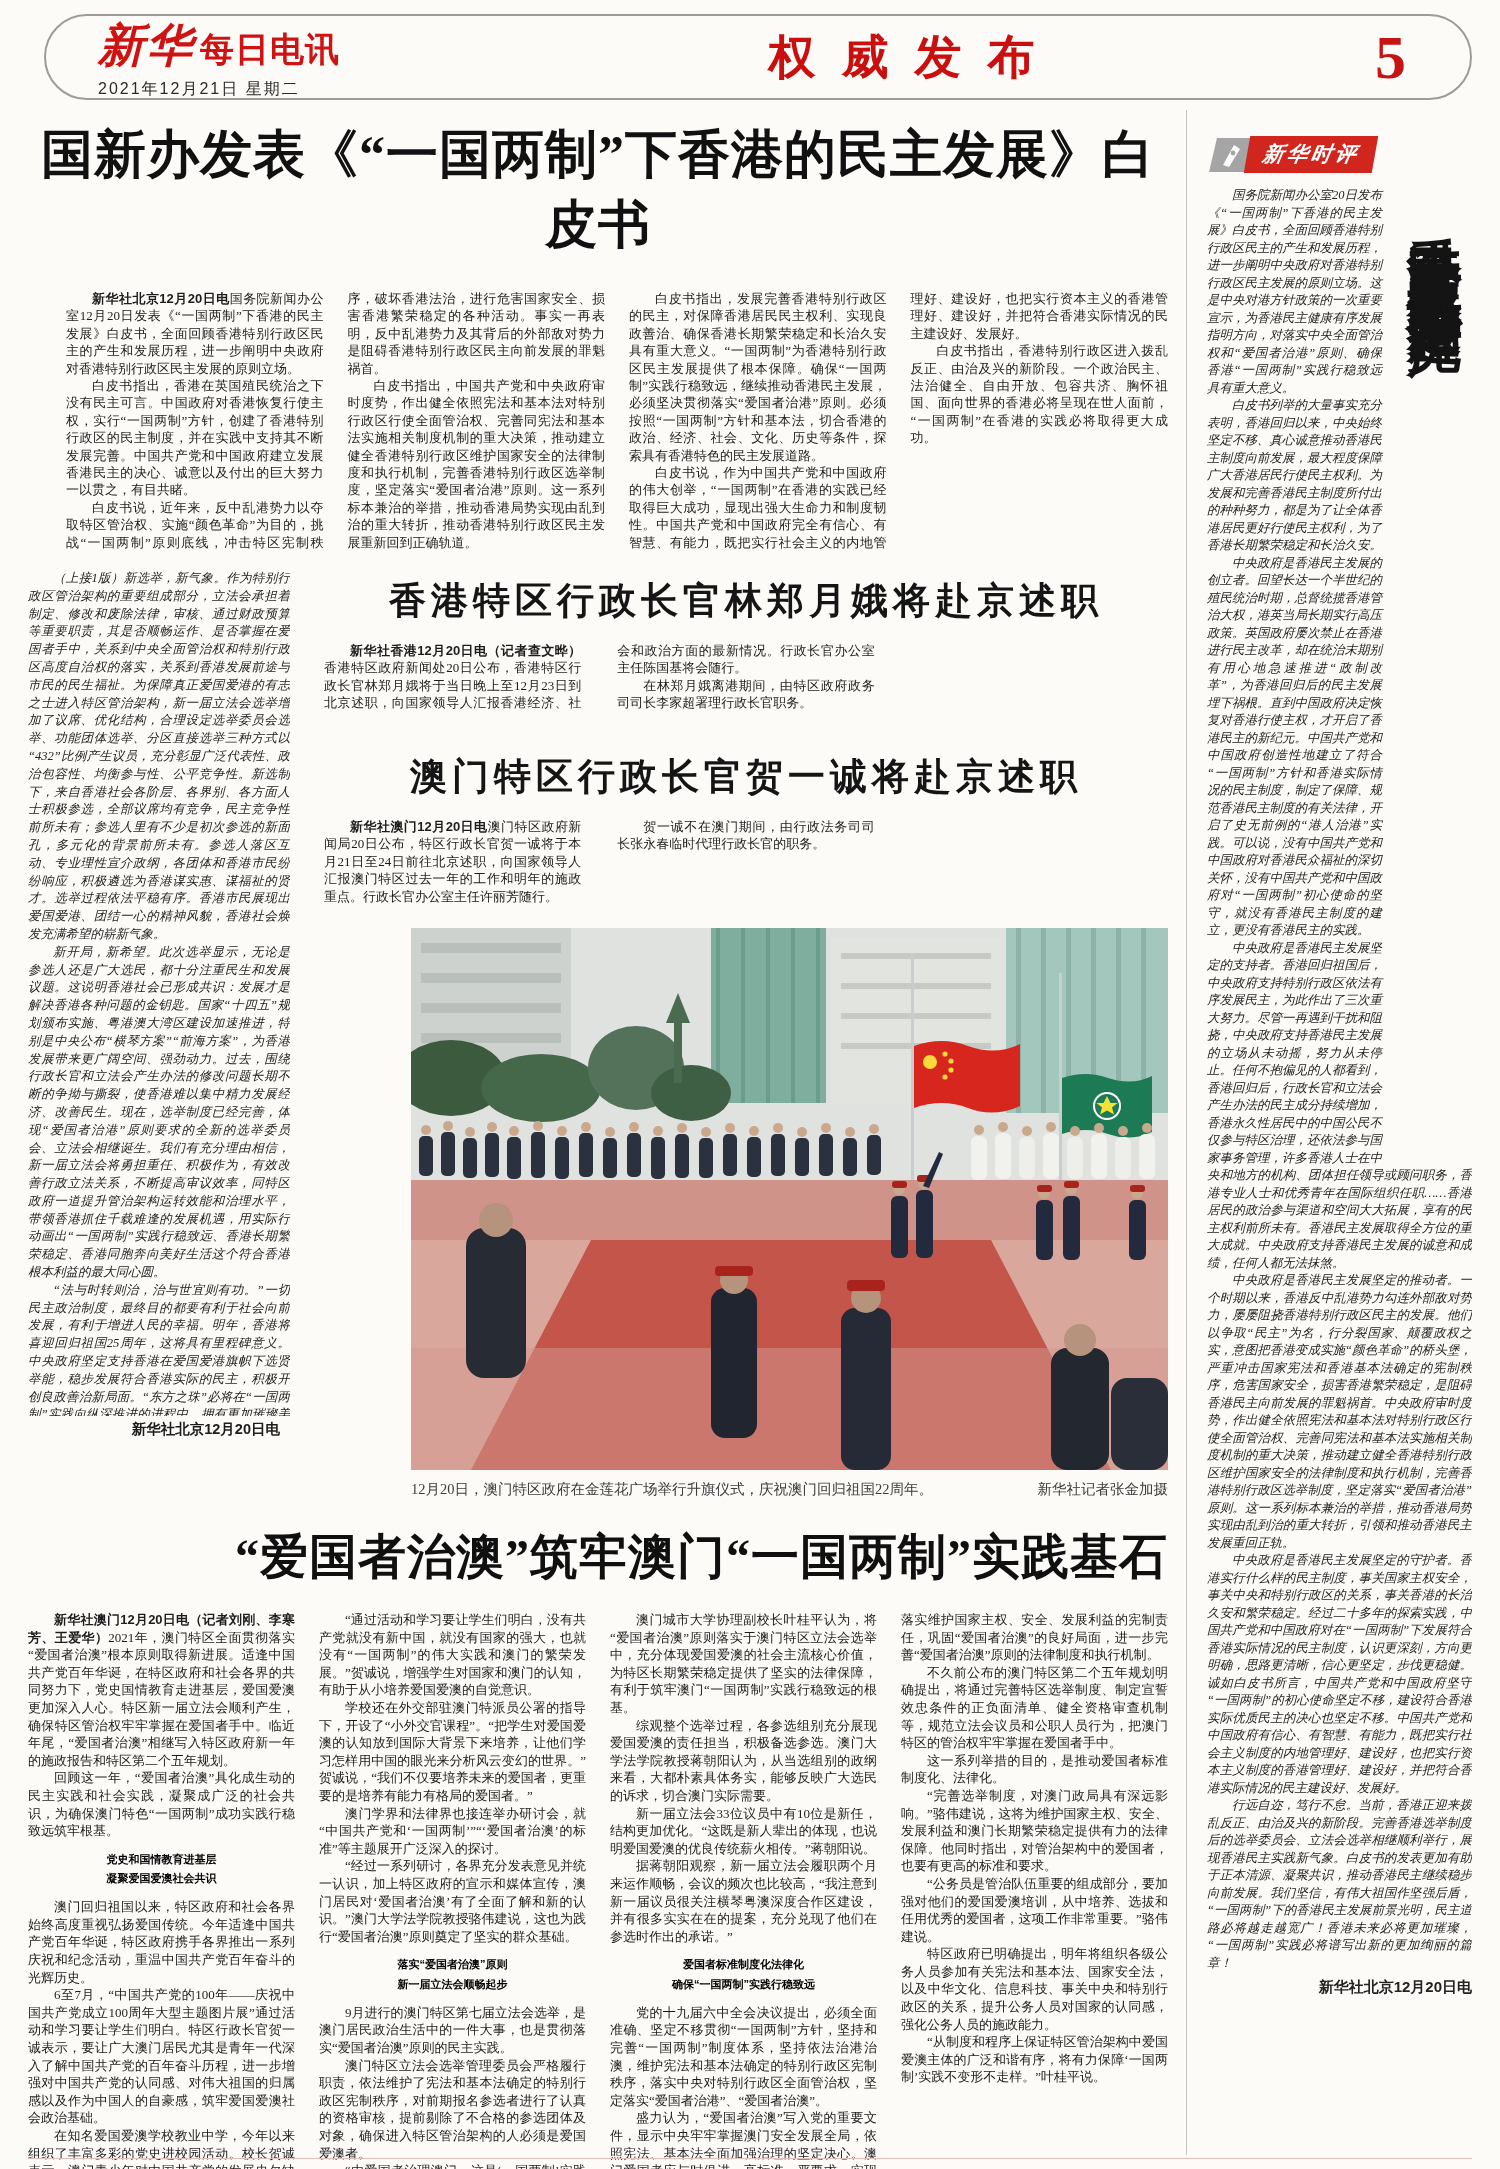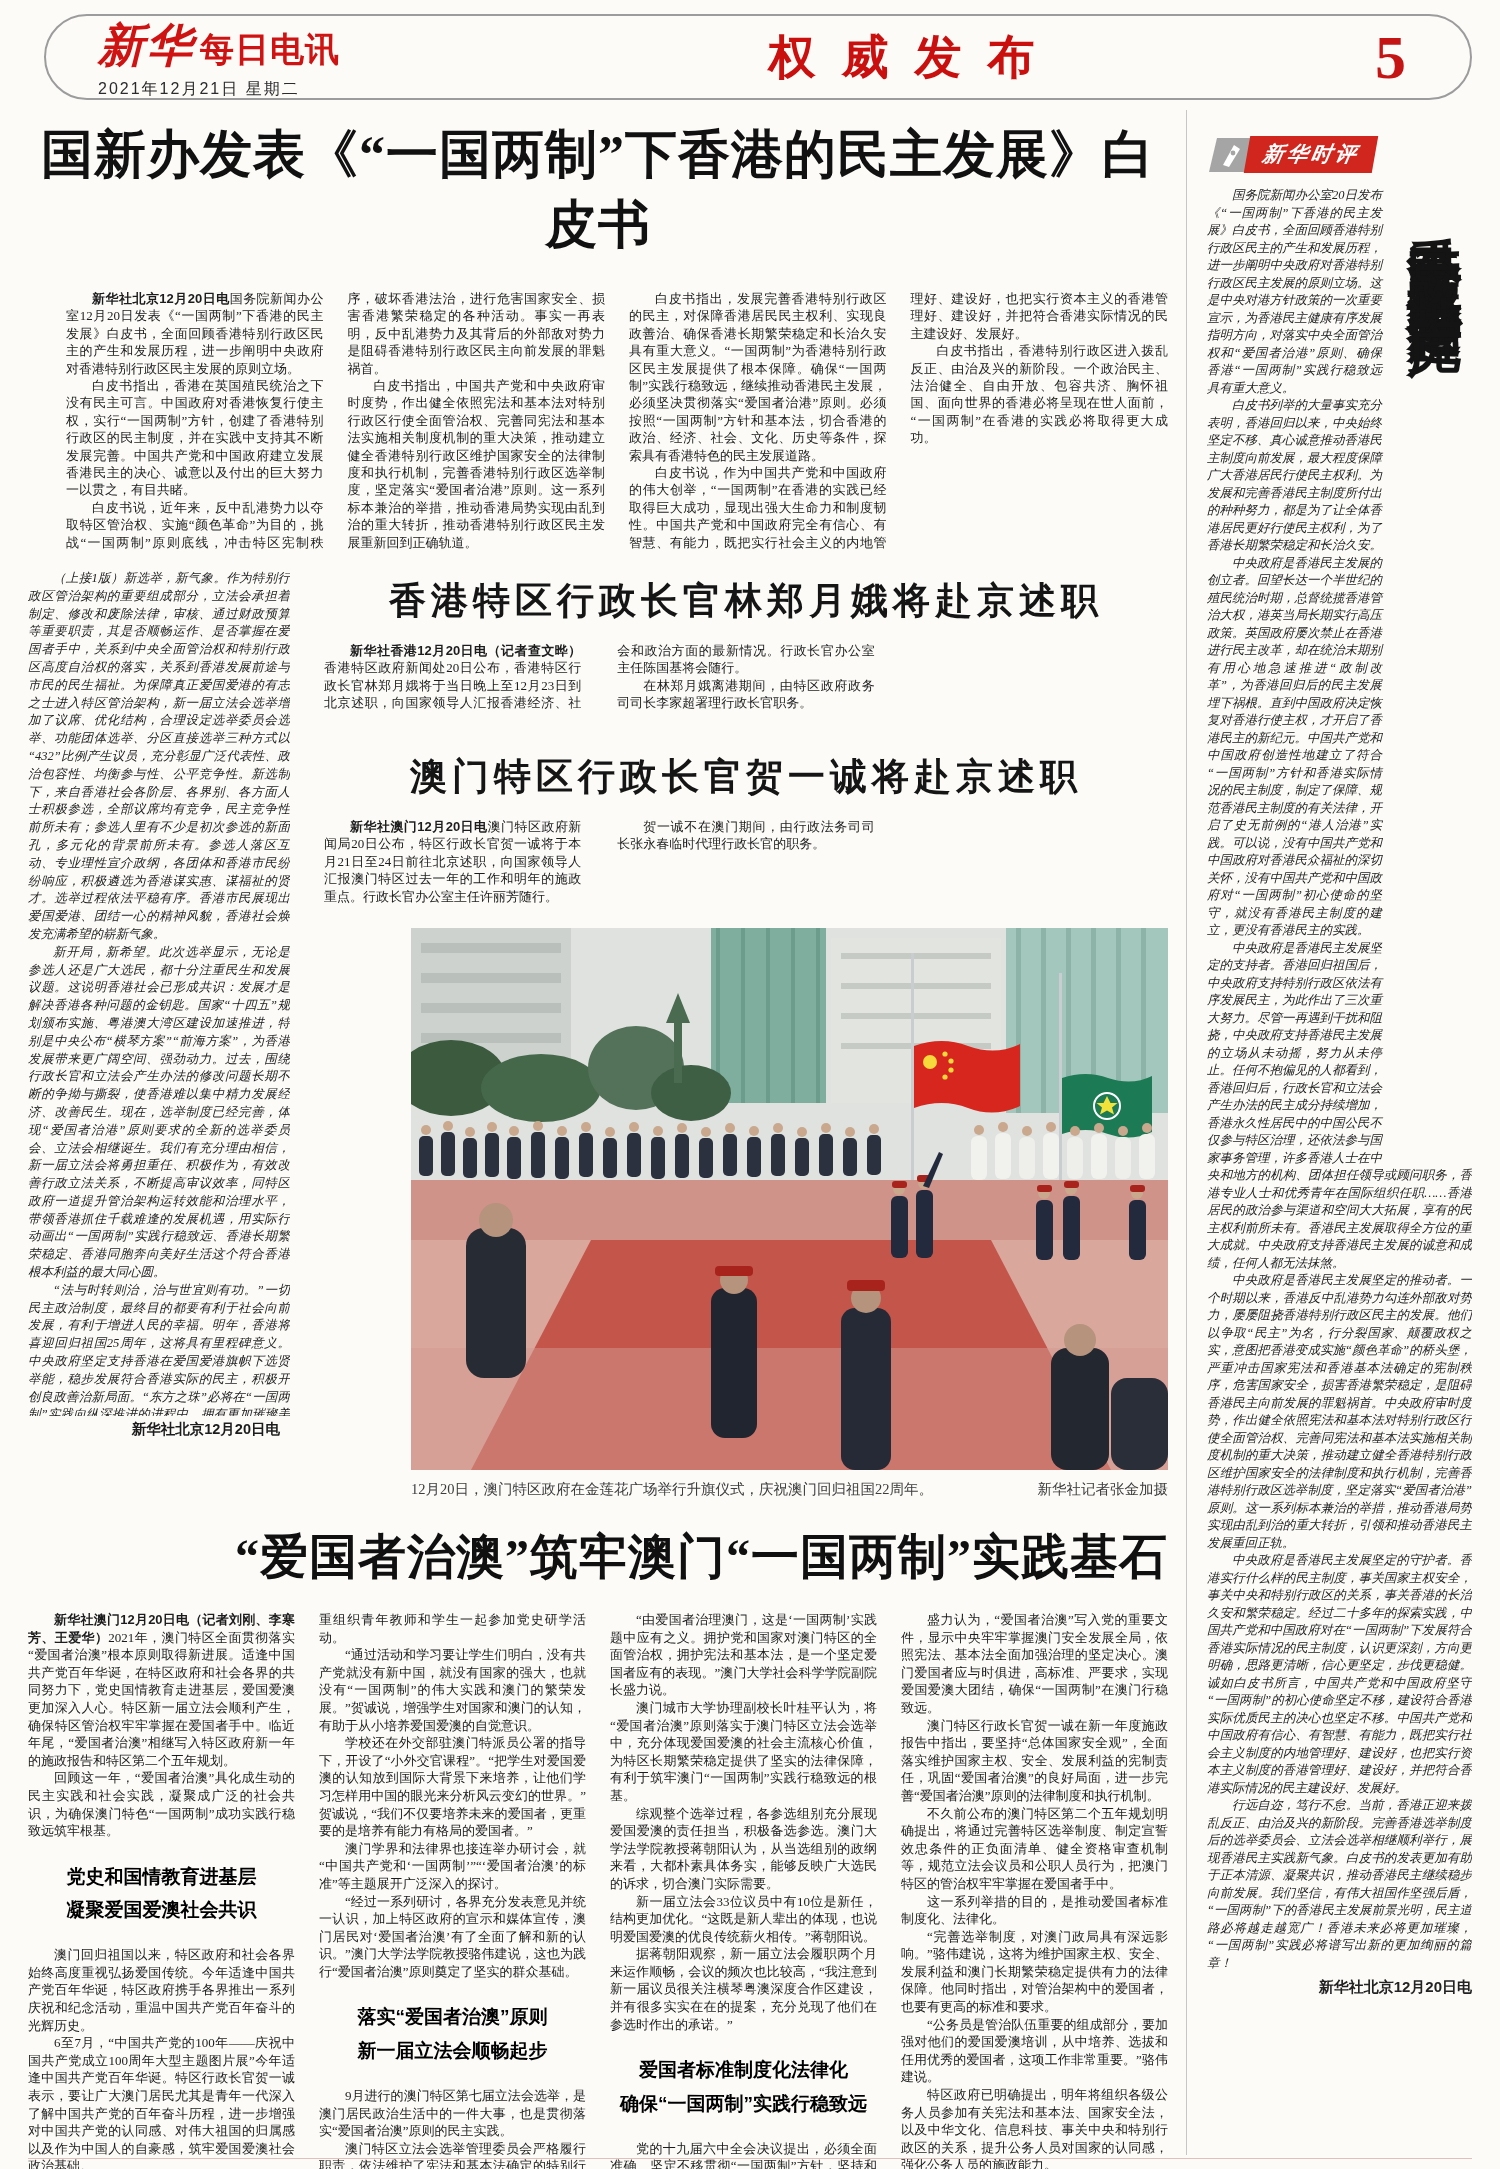--- a/index.html
+++ b/index.html
@@ -43,21 +43,21 @@
   .photo-wrap{width:757px;margin-left:auto;margin-top:10px;}
   .photo{display:block;width:757px;height:542px;background:#cfd3cf;}
   .caption{width:757px;margin-left:auto;display:flex;justify-content:space-between;align-items:baseline;
            font-size:14.5px;color:#3d3d3d;margin-top:10px;}
   .credit{white-space:nowrap;}
   
   .bottom-headline{text-align:right;font-size:48px;font-weight:900;letter-spacing:1px;color:#101010;margin:26px 0 22px;}
   .bottom-body{height:652px;overflow:hidden;column-count:4;column-gap:24px;column-fill:auto;
                font-size:13px;line-height:17.6px;text-align:justify;}
   .subhead{break-inside:avoid;text-align:center;font-family:"Liberation Sans",sans-serif;font-weight:700;
-           font-size:19px;line-height:1.75;margin:20px 0;color:#000;}
+           font-size:11px;line-height:1.75;margin:10px 0;color:#000;}
   
   .badge-row{display:flex;align-items:center;margin:26px 0 14px 2px;}
   .pen-icon{width:44px;height:34px;flex:none;}
   .badge{background:#d0261d;color:#fff;font-family:"Liberation Sans",sans-serif;font-weight:700;font-style:italic;
          font-size:21px;letter-spacing:3px;padding:4px 16px 5px;transform:skewX(-10deg);margin-left:-6px;}
   .commentary{height:1912px;overflow:hidden;font-size:12.5px;line-height:17.5px;text-align:justify;
               font-style:italic;color:#222;}
   .commentary p.para{font-style:italic;}
   .vert-headline{float:right;writing-mode:vertical-rl;text-orientation:upright;height:952px;width:74px;
                  margin:4px 0 20px 16px;font-size:56px;line-height:74px;letter-spacing:6px;font-weight:900;
@@ -278,21 +278,21 @@
 
       <h1 class="bottom-headline">“爱国者治澳”筑牢澳门“一国两制”实践基石</h1>
       <div class="bottom-body">
           <p class="para"><b>新华社澳门12月20日电（记者刘刚、李寒芳、王爱华）</b>2021年，澳门特区全面贯彻落实“爱国者治澳”根本原则取得新进展。适逢中国共产党百年华诞，在特区政府和社会各界的共同努力下，党史国情教育走进基层，爱国爱澳更加深入人心。特区新一届立法会顺利产生，确保特区管治权牢牢掌握在爱国者手中。临近年尾，“爱国者治澳”相继写入特区政府新一年的施政报告和特区第二个五年规划。</p>
           <p class="para">回顾这一年，“爱国者治澳”具化成生动的民主实践和社会实践，凝聚成广泛的社会共识，为确保澳门特色“一国两制”成功实践行稳致远筑牢根基。</p>
           <div class="subhead">
             <div>党史和国情教育进基层</div>
             <div>凝聚爱国爱澳社会共识</div>
           </div>
           <p class="para">澳门回归祖国以来，特区政府和社会各界始终高度重视弘扬爱国传统。今年适逢中国共产党百年华诞，特区政府携手各界推出一系列庆祝和纪念活动，重温中国共产党百年奋斗的光辉历史。</p>
-          <p class="para">6至7月，“中国共产党的100年——庆祝中国共产党成立100周年大型主题图片展”今年适逢中国共产党百年华诞。特区行政长官贺一诚表示，要让广大澳门居民尤其是青年一代深入了解中国共产党的百年奋斗历程，进一步增强对中国共产党的认同感、对伟大祖国的归属感以及作为中国人的自豪感，筑牢爱国爱澳社会政治基础。</p>
+          <p class="para">6至7月，“中国共产党的100年——庆祝中国共产党成立100周年大型主题图片展”通过活动和学习要让学生们明白。特区行政长官贺一诚表示，要让广大澳门居民尤其是青年一代深入了解中国共产党的百年奋斗历程，进一步增强对中国共产党的认同感、对伟大祖国的归属感以及作为中国人的自豪感，筑牢爱国爱澳社会政治基础。</p>
           <p class="para">在知名爱国爱澳学校教业中学，今年以来组织了丰富多彩的党史进校园活动。校长贺诚表示，澳门青少年对中国共产党的发展史欠缺了解，相关教育还不够系统，所以学校今年着重组织青年教师和学生一起参加党史研学活动。</p>
           <p class="para">“通过活动和学习要让学生们明白，没有共产党就没有新中国，就没有国家的强大，也就没有“一国两制”的伟大实践和澳门的繁荣发展。”贺诚说，增强学生对国家和澳门的认知，有助于从小培养爱国爱澳的自觉意识。</p>
           <p class="para">学校还在外交部驻澳门特派员公署的指导下，开设了“小外交官课程”。“把学生对爱国爱澳的认知放到国际大背景下来培养，让他们学习怎样用中国的眼光来分析风云变幻的世界。”贺诚说，“我们不仅要培养未来的爱国者，更重要的是培养有能力有格局的爱国者。”</p>
           <p class="para">澳门学界和法律界也接连举办研讨会，就“中国共产党和‘一国两制’”“‘爱国者治澳’的标准”等主题展开广泛深入的探讨。</p>
           <p class="para">“经过一系列研讨，各界充分发表意见并统一认识，加上特区政府的宣示和媒体宣传，澳门居民对‘爱国者治澳’有了全面了解和新的认识。”澳门大学法学院教授骆伟建说，这也为践行“爱国者治澳”原则奠定了坚实的群众基础。</p>
           <div class="subhead">
             <div>落实“爱国者治澳”原则</div>
             <div>新一届立法会顺畅起步</div>
           </div>
           <p class="para">9月进行的澳门特区第七届立法会选举，是澳门居民政治生活中的一件大事，也是贯彻落实“爱国者治澳”原则的民主实践。</p>

